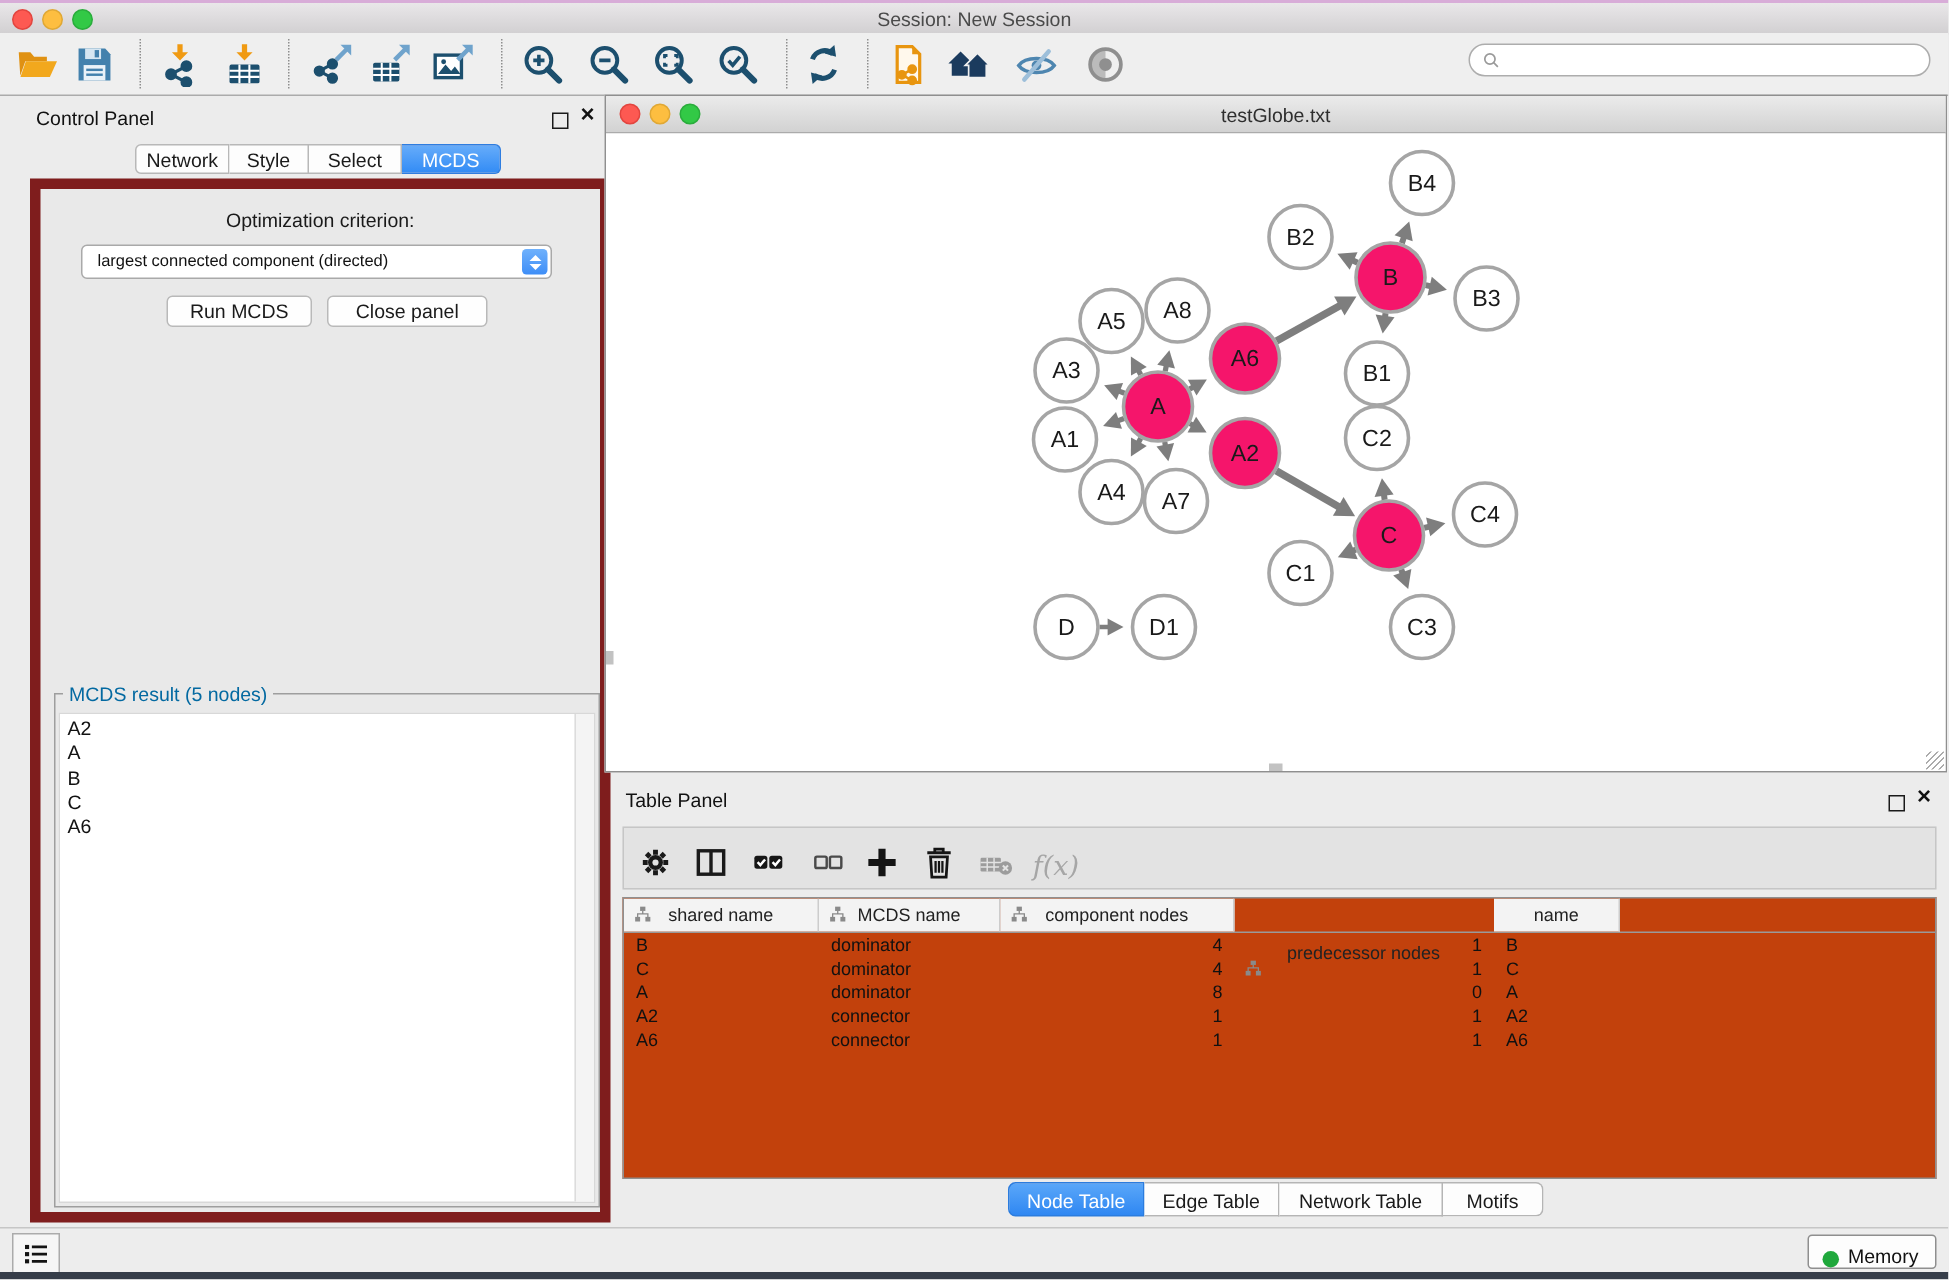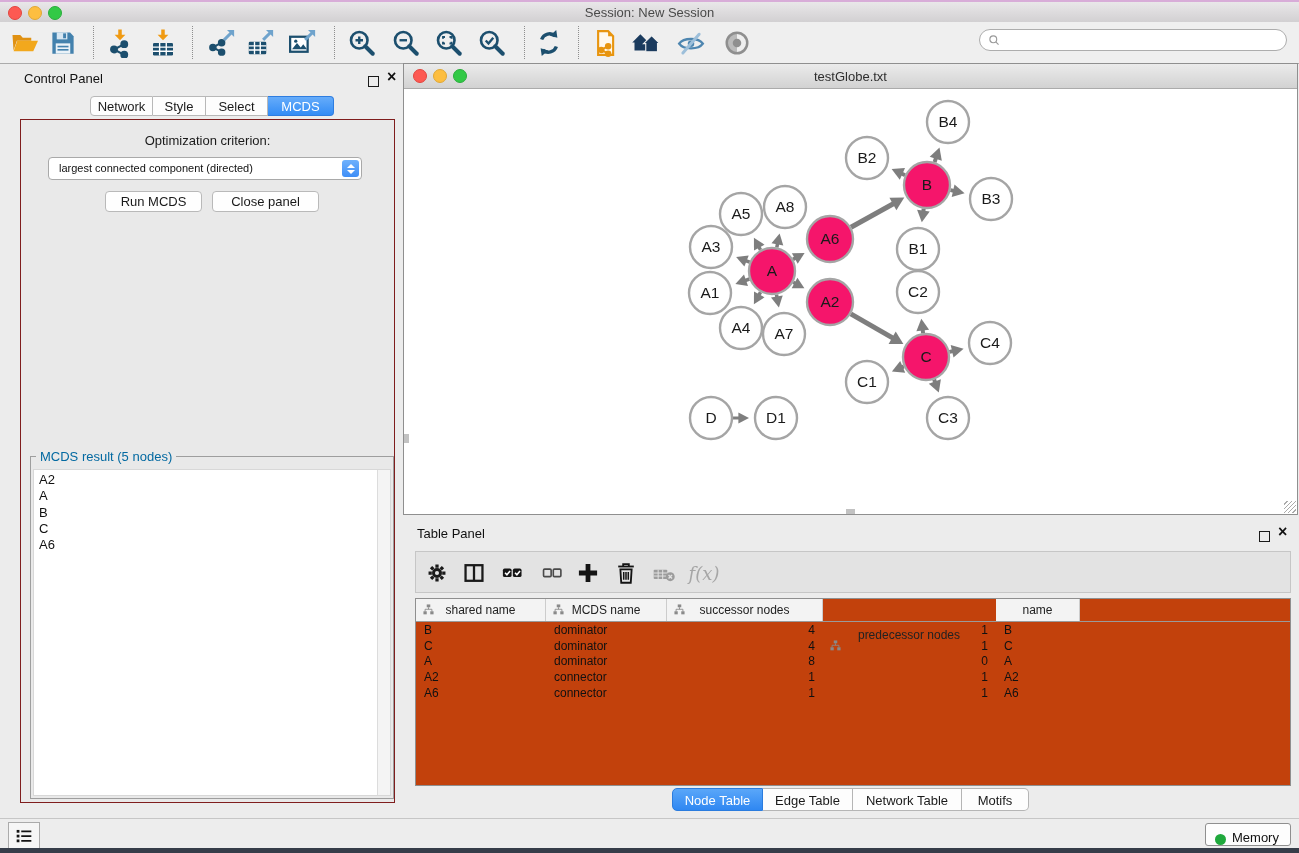--- a/index.html
+++ b/index.html
@@ -22,21 +22,21 @@
   
   #control-panel{left:0;top:63px;width:391px;height:747px;margin-left:12px;}
   .panel-title{font-size:13px;color:#111;}
   .float-ico{width:9px;height:9px;border:1.5px solid #1A1A1A;display:inline-block;}
   .close-ico{font-size:16px;font-weight:bold;color:#111;line-height:12px;}
   #cp-tabs{left:78px;top:33px;height:20px;display:flex;}
   .seg-tab{height:20px;line-height:20px;text-align:center;font-size:13px;background:#FDFDFD;border:1px solid #B8B8B8;border-left:none;color:#1A1A1A;box-sizing:border-box;}
   .seg-tab:first-child{border-left:1px solid #B8B8B8;border-radius:4px 0 0 4px;}
   .seg-tab:last-child{border-radius:0 4px 4px 0;}
   .seg-tab.active{background:linear-gradient(#66ACFA,#338CF5);color:#fff;border-color:#2E7DE0;}
-  #cp-content{left:8px;top:56px;width:373px;height:682px;background:#E9E9E9;border:1px solid #7f1d1d;text-decoration:underline;}
+  #cp-content{left:8px;top:56px;width:373px;height:682px;background:#E9E9E9;border:7px solid #7f1d1d;text-decoration:underline;}
   #opt-label{top:13px;width:100%;text-align:center;font-size:13px;color:#1A1A1A;}
   #opt-select{left:27px;top:37px;width:314px;height:23px;background:#fff;border:1px solid #A9A9A9;border-radius:4px;box-sizing:border-box;}
   #opt-select .sel-text{left:10px;top:0;line-height:21px;font-size:11px;color:#111;white-space:nowrap;}
   .stepper{right:2px;top:2px;bottom:2px;width:17px;border-radius:3px;background:linear-gradient(#6FB1FC,#3E8EF7);display:flex;flex-direction:column;align-items:center;justify-content:center;gap:2px;}
   .tri-up{width:0;height:0;border-left:4px solid transparent;border-right:4px solid transparent;border-bottom:4px solid #fff;}
   .tri-down{width:0;height:0;border-left:4px solid transparent;border-right:4px solid transparent;border-top:4px solid #fff;}
   .cp-btn{top:71px;height:21px;background:#FEFEFE;border:1px solid #B9B9B9;border-radius:4px;font-size:13px;color:#1A1A1A;text-align:center;line-height:19px;box-sizing:border-box;}
   #mcds-group{left:9px;top:336px;width:362px;height:341px;border:1px solid #9E9E9E;}
   #mcds-legend{top:-8px;left:5px;background:#E9E9E9;padding:0 4px;font-size:13px;color:#0369a1;}
   #mcds-list{left:2px;right:2px;top:12px;bottom:2px;background:#fff;border:1px solid #D8D8D8;}
@@ -45,21 +45,21 @@
   
   #net-window{left:403px;top:63px;width:895px;height:452px;border:1px solid #8F8F8F;background:#fff;box-sizing:border-box;}
   #net-titlebar{left:0;top:0;right:0;height:24px;background:linear-gradient(#EBEBEB,#D2D2D2);border-bottom:1px solid #ABABAB;}
   #net-titlebar .win-title{width:100%;text-align:center;top:5px;font-size:13px;color:#2E2E2E;}
   #net-canvas{left:0;top:25px;right:0;bottom:0;background:#fff;overflow:hidden;}
   .scroll-nub{background:#C2C2C2;}
   #resize-grip{right:1px;bottom:1px;width:12px;height:12px;background:repeating-linear-gradient(135deg,transparent,transparent 2px,#ABABAB 2px,#ABABAB 3px);}
   
   #table-panel{left:403px;top:520px;width:896px;height:296px;}
   #tp-toolbar{left:12px;top:31px;width:876px;height:42px;background:#E3E3E3;border:1px solid #C6C6C6;box-sizing:border-box;}
-  .tp-btn{top:6px;width:30px;height:30px;display:flex;align-items:center;justify-content:center;}
+  .tp-btn{top:6px;width:30px;height:30px;display:flex;align-items:flex-end;justify-content:center;}
   .fx{font-family:"DejaVu Serif","Liberation Serif",serif;font-style:italic;font-size:18px;color:#A6A6A6;}
   #node-table{left:12px;top:78px;width:876px;height:188px;background:#c2410c;border:1px solid #8F8F8F;box-sizing:border-box;overflow:hidden;}
   #nt-header{display:flex;height:22px;border-bottom:1px solid #9A9A9A;}
   .th{position:relative;background:#F3F3F3;border-right:1px solid #CCC;display:flex;align-items:center;justify-content:center;box-sizing:border-box;font-size:12px;color:#222;}
   .th .h-ico{position:absolute;left:7px;top:5px;}
   .nt-row{display:flex;height:15.8px;align-items:center;}
   .td{box-sizing:border-box;padding:0 8px;font-size:12px;color:#111;white-space:nowrap;overflow:hidden;}
   
   #table-tabs{left:269px;top:268px;height:23px;display:flex;}
   .bt-tab{height:23px;line-height:23px;text-align:center;font-size:13px;background:#FDFDFD;border:1px solid #B5B5B5;border-left:none;color:#1A1A1A;box-sizing:border-box;}
@@ -461,21 +461,21 @@
           </div>
           <div class="th" style="width: 156px;">
             <svg class="h-ico" viewBox="0 0 10 10" width="11" height="11">
               <g fill="#8A8A8A">
                 <rect x="3.4" y="0.4" width="3.2" height="2.6"></rect>
                 <rect x="0.4" y="6.6" width="3" height="2.8"></rect>
                 <rect x="6.6" y="6.6" width="3" height="2.8"></rect>
                 <path d="M5 3v1.8M1.9 6.6V4.8h6.2v1.8" stroke="#8A8A8A" stroke-width="0.8" fill="none"></path>
               </g>
             </svg>
-            <span>successor nodes</span>
+            <span>component nodes</span>
           </div>
           <div class="th" style="width: 173px; margin-top: 36px;">
             <svg class="h-ico" viewBox="0 0 10 10" width="11" height="11">
               <g fill="#8A8A8A">
                 <rect x="3.4" y="0.4" width="3.2" height="2.6"></rect>
                 <rect x="0.4" y="6.6" width="3" height="2.8"></rect>
                 <rect x="6.6" y="6.6" width="3" height="2.8"></rect>
                 <path d="M5 3v1.8M1.9 6.6V4.8h6.2v1.8" stroke="#8A8A8A" stroke-width="0.8" fill="none"></path>
               </g>
             </svg>

